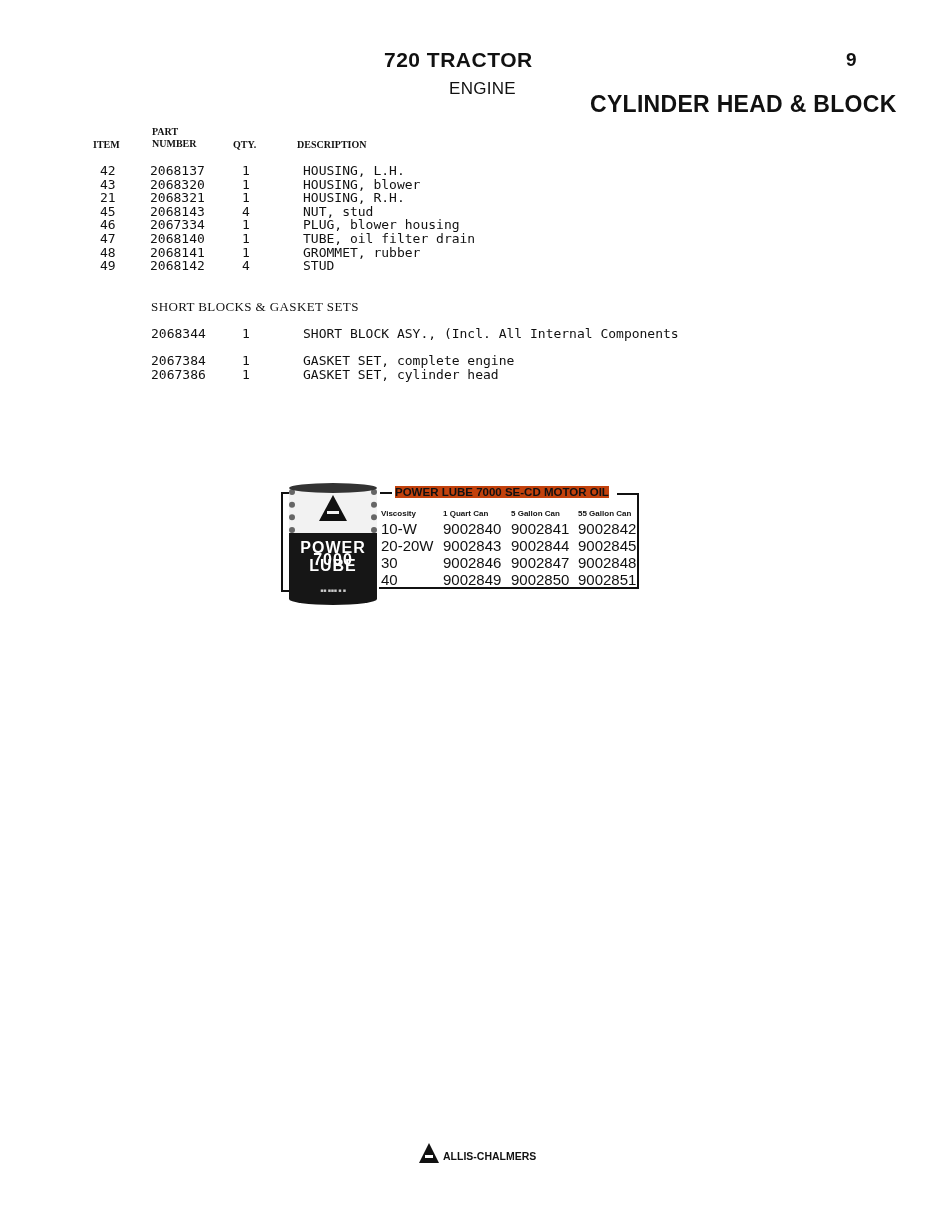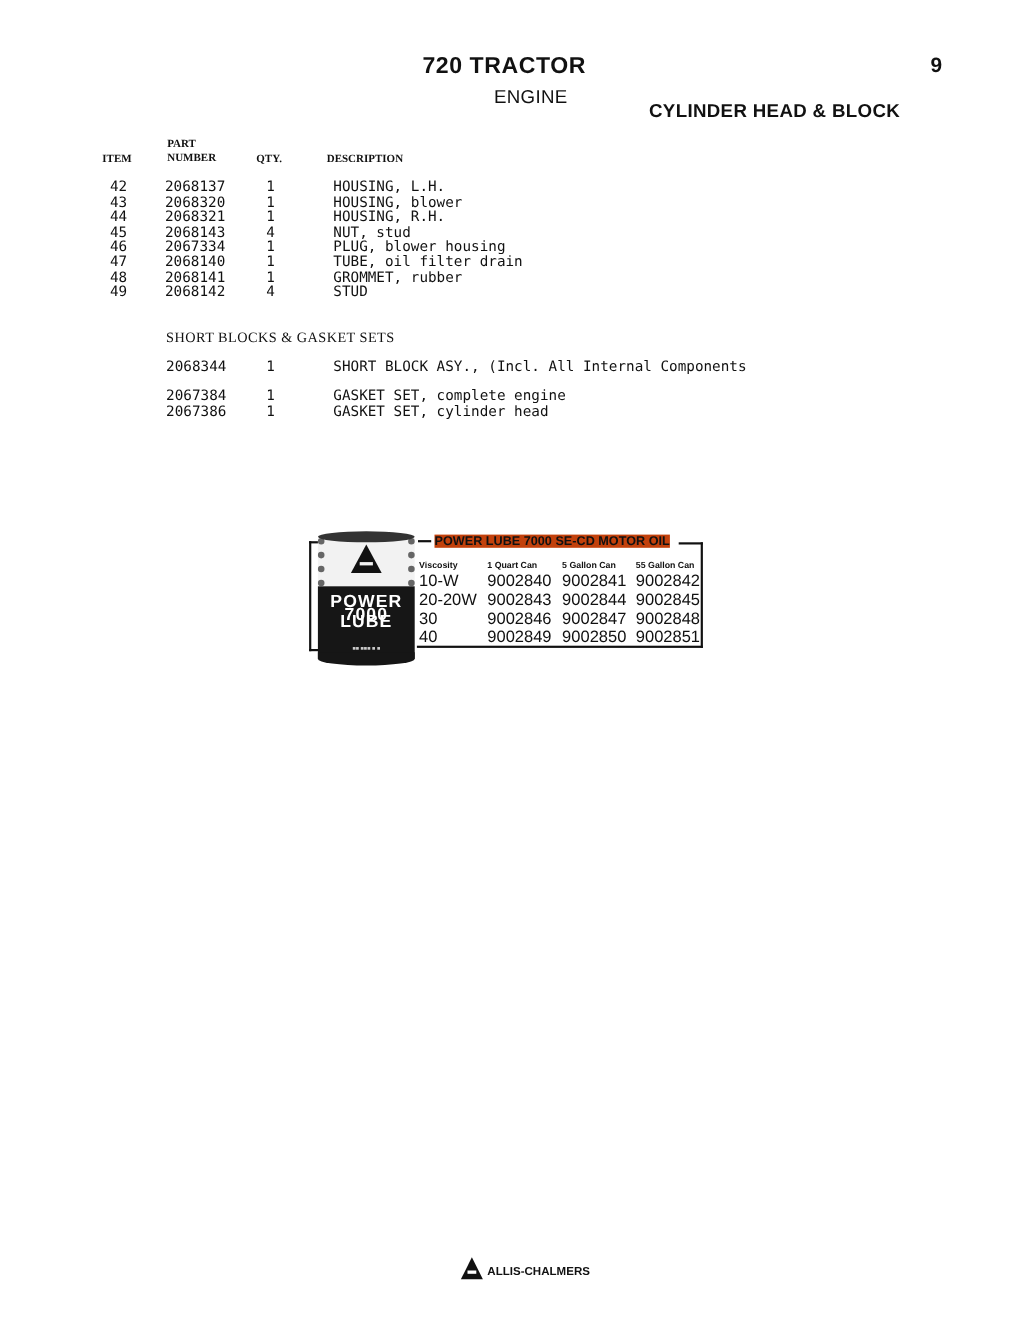--- a/index.html
+++ b/index.html
@@ -5,21 +5,21 @@
     html, body { margin: 0; padding: 0; background: #ffffff; }
     body { width: 935px; height: 1210px; position: relative; overflow: hidden; color: #111; }
     .abs { position: absolute; }
     .sans { font-family: "Liberation Sans", sans-serif; }
     .serif { font-family: "Liberation Serif", serif; }
     .mono { font-family: "DejaVu Sans Mono", monospace; }
 
     .title { left: 384px; top: 48px; font-size: 21px; font-weight: bold; letter-spacing: 0.5px; }
     .subtitle { left: 449px; top: 79px; font-size: 17px; letter-spacing: 0.3px; }
     .page-num { left: 846px; top: 49px; font-size: 19px; font-weight: bold; }
-    .section-title { left: 590px; top: 91px; font-size: 17px; font-weight: bold; letter-spacing: 0.3px; }
+    .section-title { left: 590px; top: 91px; font-size: 23px; font-weight: bold; letter-spacing: 0.3px; }
 
     .hdr { font-size: 10px; font-weight: bold; text-align: left; line-height: 12px; }
     .hdr-item { left: 93px; top: 139px; width: 30px; }
     .hdr-part { left: 152px; top: 126px; width: 50px; }
     .hdr-qty { left: 233px; top: 139px; width: 30px; }
     .hdr-desc { left: 297px; top: 139px; text-align: center; }
 
     .rows { left: 90px; top: 164px; }
     .row { height: 13.6px; font-size: 13px; line-height: 13.6px; white-space: nowrap; position: relative; }
     .row span { position: absolute; top: 0; }
@@ -87,21 +87,21 @@
     <span class="c-qty">1</span>
     <span class="c-desc">HOUSING, L.H.</span>
   </div>
   <div class="row">
     <span class="c-item">43</span>
     <span class="c-part">2068320</span>
     <span class="c-qty">1</span>
     <span class="c-desc">HOUSING, blower</span>
   </div>
   <div class="row">
-    <span class="c-item">44</span>
+    <span class="c-item">21</span>
     <span class="c-part">2068321</span>
     <span class="c-qty">1</span>
     <span class="c-desc">HOUSING, R.H.</span>
   </div>
   <div class="row">
     <span class="c-item">45</span>
     <span class="c-part">2068143</span>
     <span class="c-qty">4</span>
     <span class="c-desc">NUT, stud</span>
   </div>

